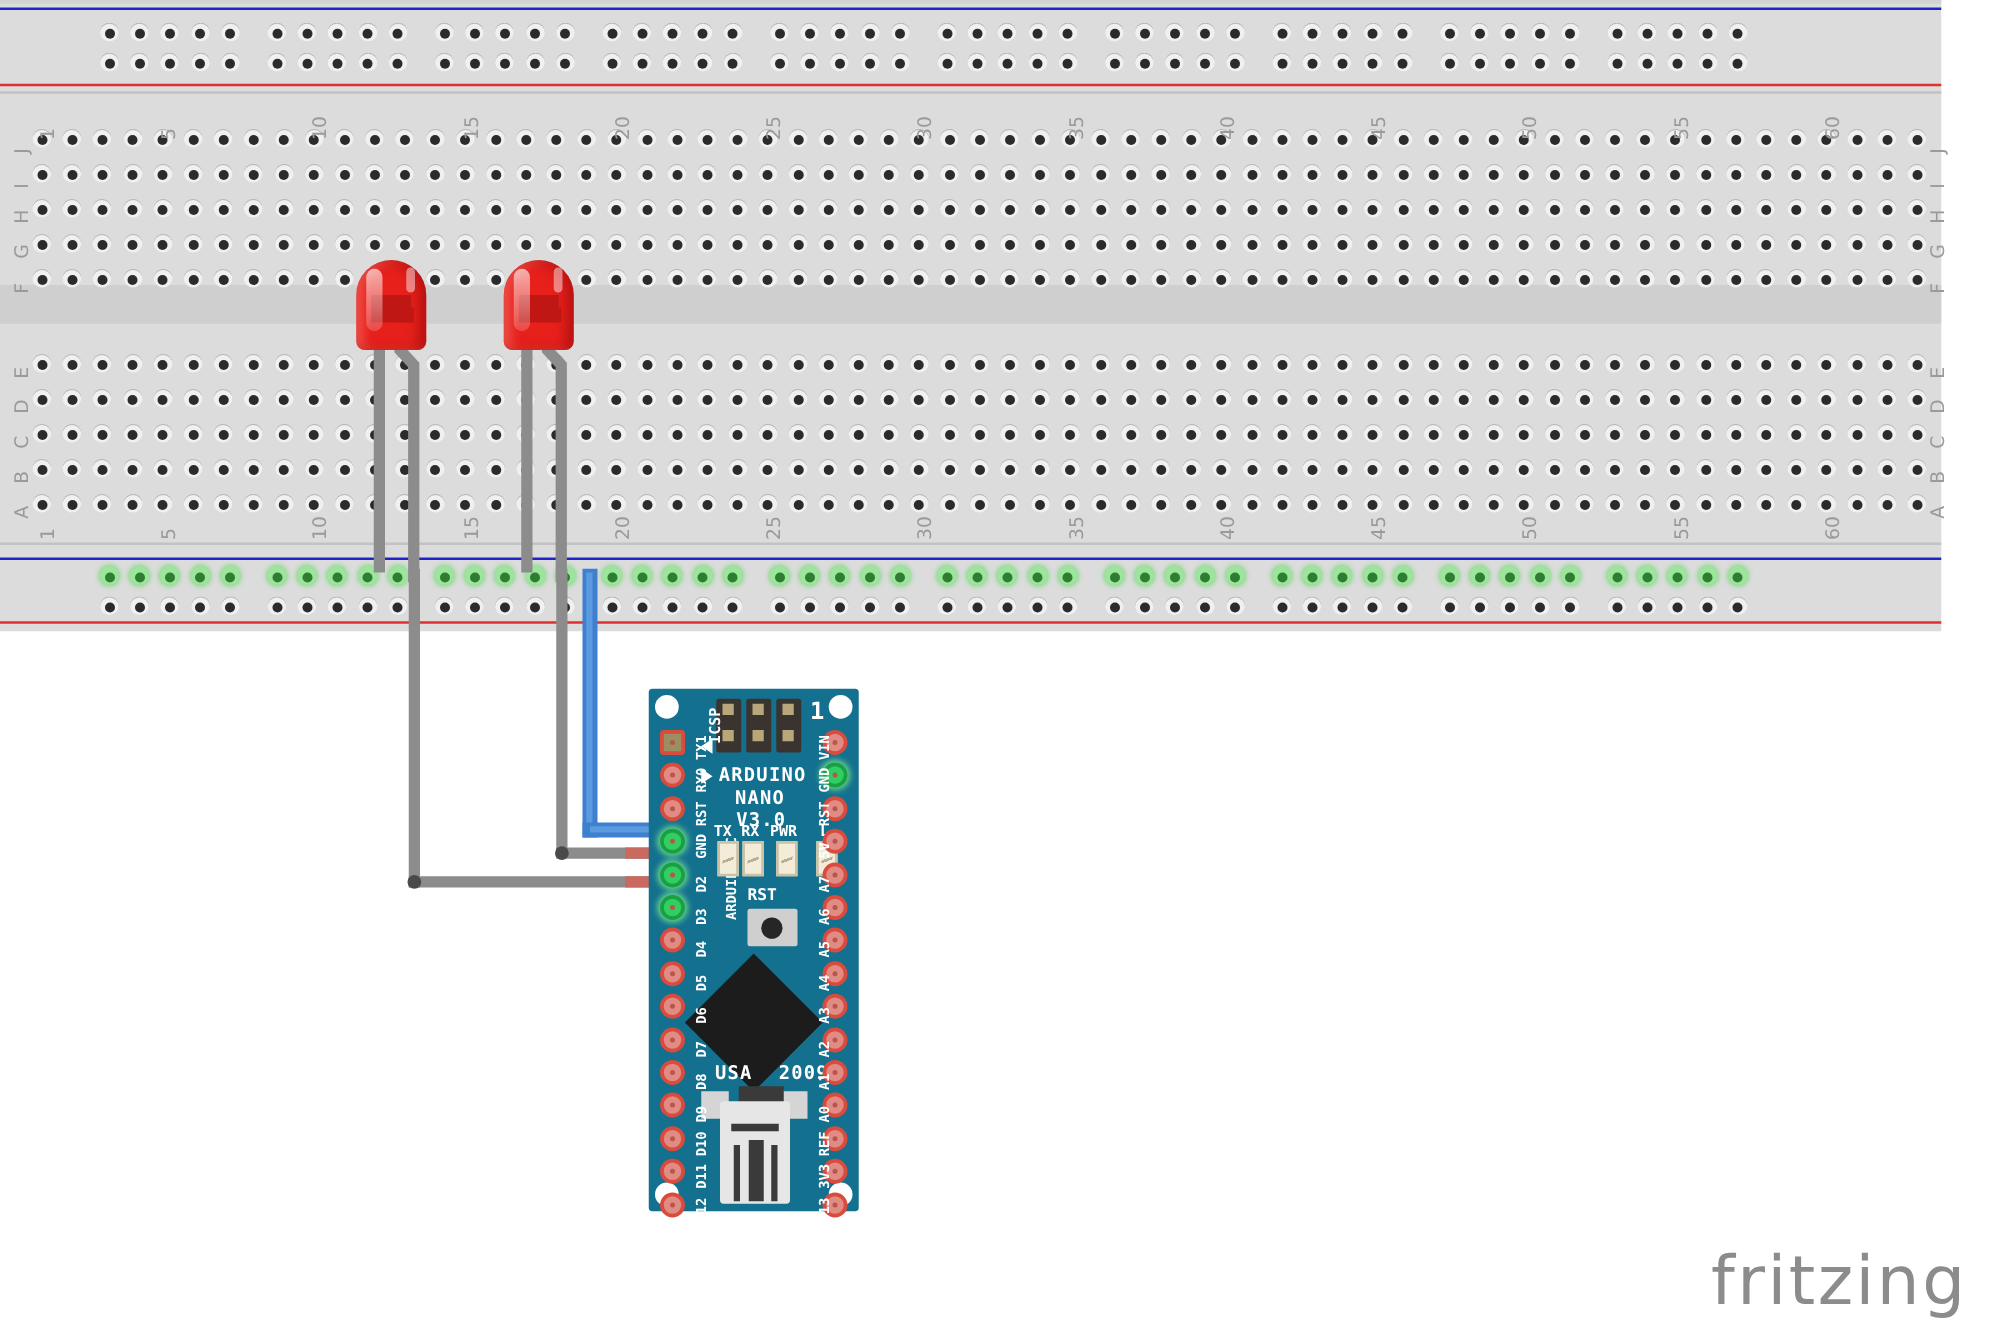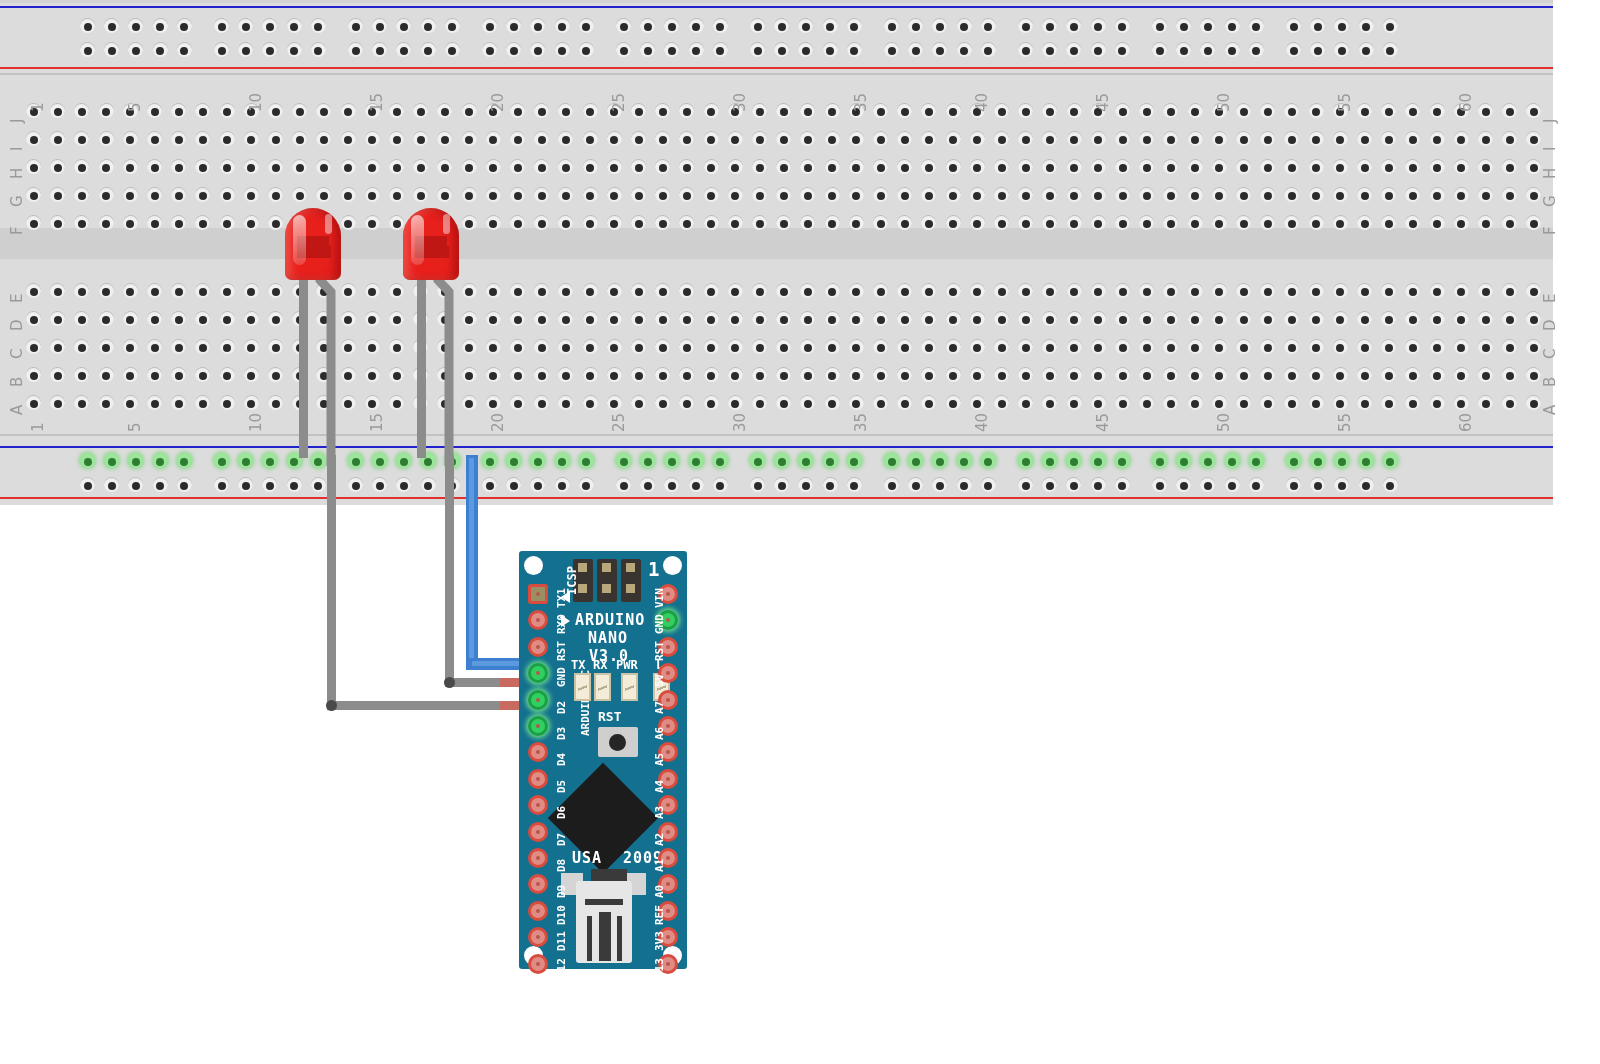--- a/index.html
+++ b/index.html
@@ -1184,14 +1184,15 @@
         <div class="pin-label" style="top: 347.4px; left: 134px;">A0</div>
         <div class="pin" style="top: 349.8px; right: 9px;"></div>
         <div class="pin-label" style="top: 373.8px; left: 134px;">REF</div>
         <div class="pin" style="top: 376.2px; right: 9px;"></div>
         <div class="pin-label" style="top: 400.2px; left: 134px;">3V3</div>
         <div class="pin" style="top: 402.6px; right: 9px;"></div>
         <div class="pin-label" style="top: 426.6px; left: 134px;">D13</div>
       </div>
   </div>
 
+  <div id="fritzing-logo">fritzing</div>
 
 </div>
 
 </body></html>

